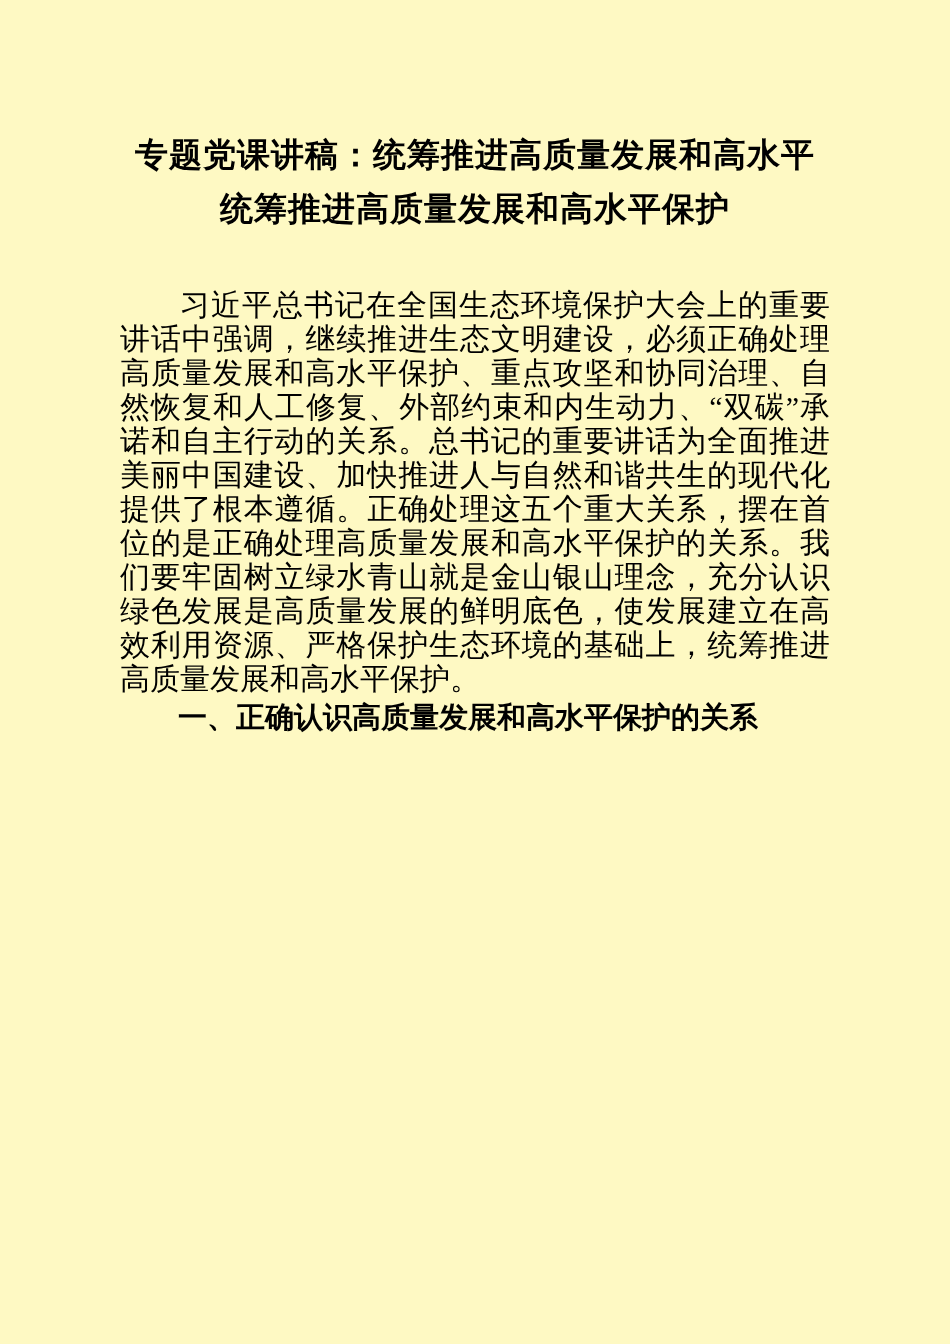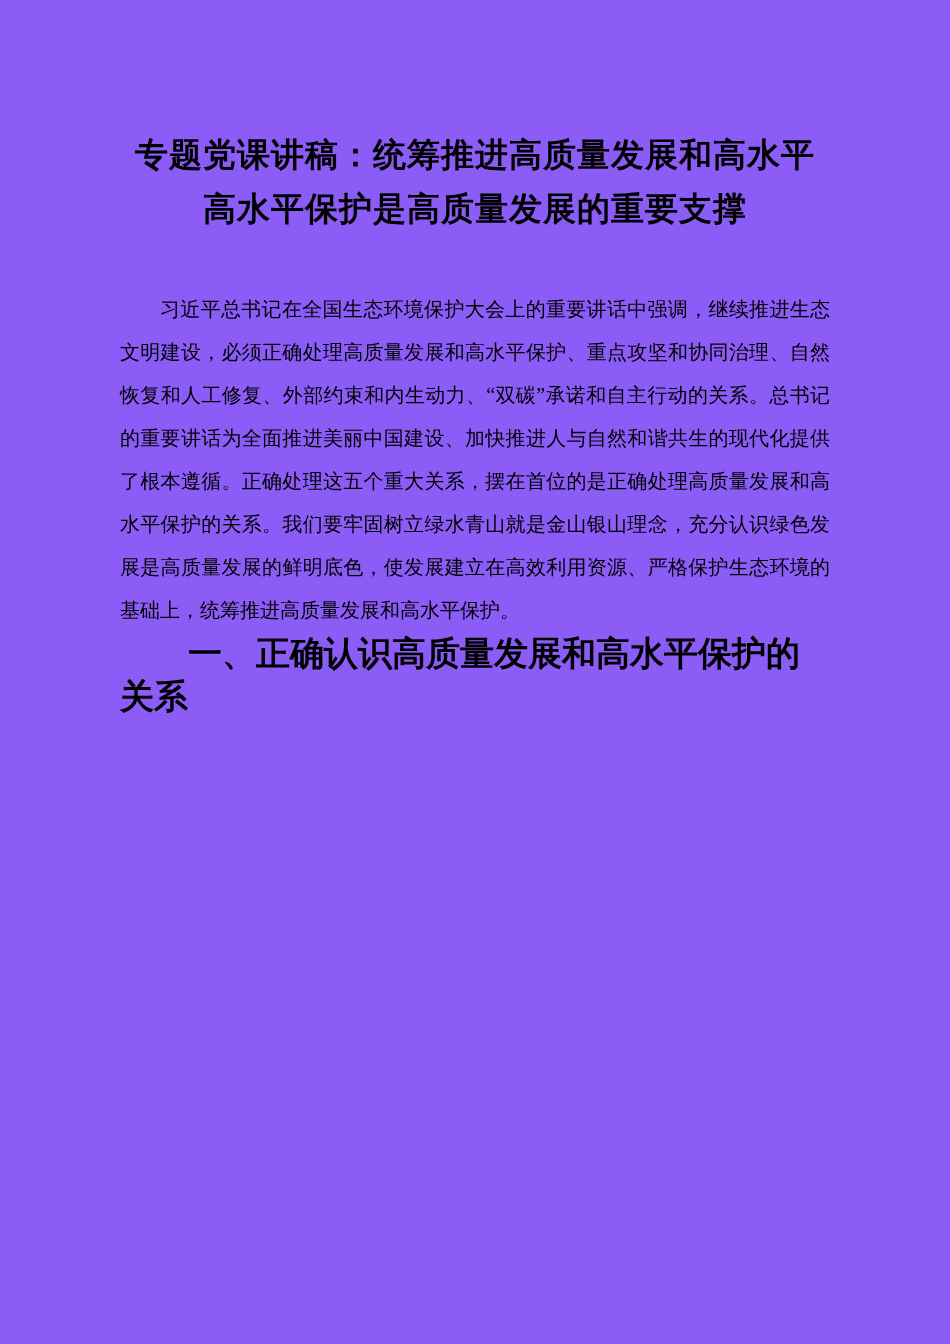--- a/index.html
+++ b/index.html
@@ -8,57 +8,57 @@
     width: 950px;
     height: 1344px;
     font-family: "Liberation Serif", "DejaVu Serif", serif;
     color: #000000;
     margin: 0 auto;
     overflow: hidden;
   }
   .page {
     width: 950px;
     height: 1344px;
-    background: #8b5cf6;
+    background: #fef9c3;
     padding: 128px 120px 0 120px;
     overflow: hidden;
   }
   .doc-title {
     font-family: "Liberation Sans", "DejaVu Sans", sans-serif;
     font-weight: bold;
     font-size: 33px;
     line-height: 54px;
     text-align: center;
     letter-spacing: 1px;
   }
   .title-line { display: block; }
   .body-para {
-    font-size: 20px;
-    line-height: 43px;
+    font-size: 30px;
+    line-height: 34px;
     text-align: justify;
     text-indent: 2em;
     word-break: break-all;
   }
   .para-intro { margin-top: 52px; }
   .section-heading {
     font-family: Liberation Sans, sans-serif;
     font-weight: bold;
-    font-size: 34px;
+    font-size: 29px;
     line-height: 43px;
     text-indent: 2em;
   }
 </style>
 </head>
 <body>
 
 <div class="page">
 
   <h1 class="doc-title">
     <span class="title-line">专题党课讲稿：统筹推进高质量发展和高水平</span>
-    <span class="title-line">高水平保护是高质量发展的重要支撑</span>
+    <span class="title-line">统筹推进高质量发展和高水平保护</span>
   </h1>
 
   <p class="body-para para-intro">习近平总书记在全国生态环境保护大会上的重要讲话中强调，继续推进生态文明建设，必须正确处理高质量发展和高水平保护、重点攻坚和协同治理、自然恢复和人工修复、外部约束和内生动力、“双碳”承诺和自主行动的关系。总书记的重要讲话为全面推进美丽中国建设、加快推进人与自然和谐共生的现代化提供了根本遵循。正确处理这五个重大关系，摆在首位的是正确处理高质量发展和高水平保护的关系。我们要牢固树立绿水青山就是金山银山理念，充分认识绿色发展是高质量发展的鲜明底色，使发展建立在高效利用资源、严格保护生态环境的基础上，统筹推进高质量发展和高水平保护。</p>
 
   <h2 class="section-heading">一、正确认识高质量发展和高水平保护的关系</h2>
 
 
 </div>
 
 </body></html>

